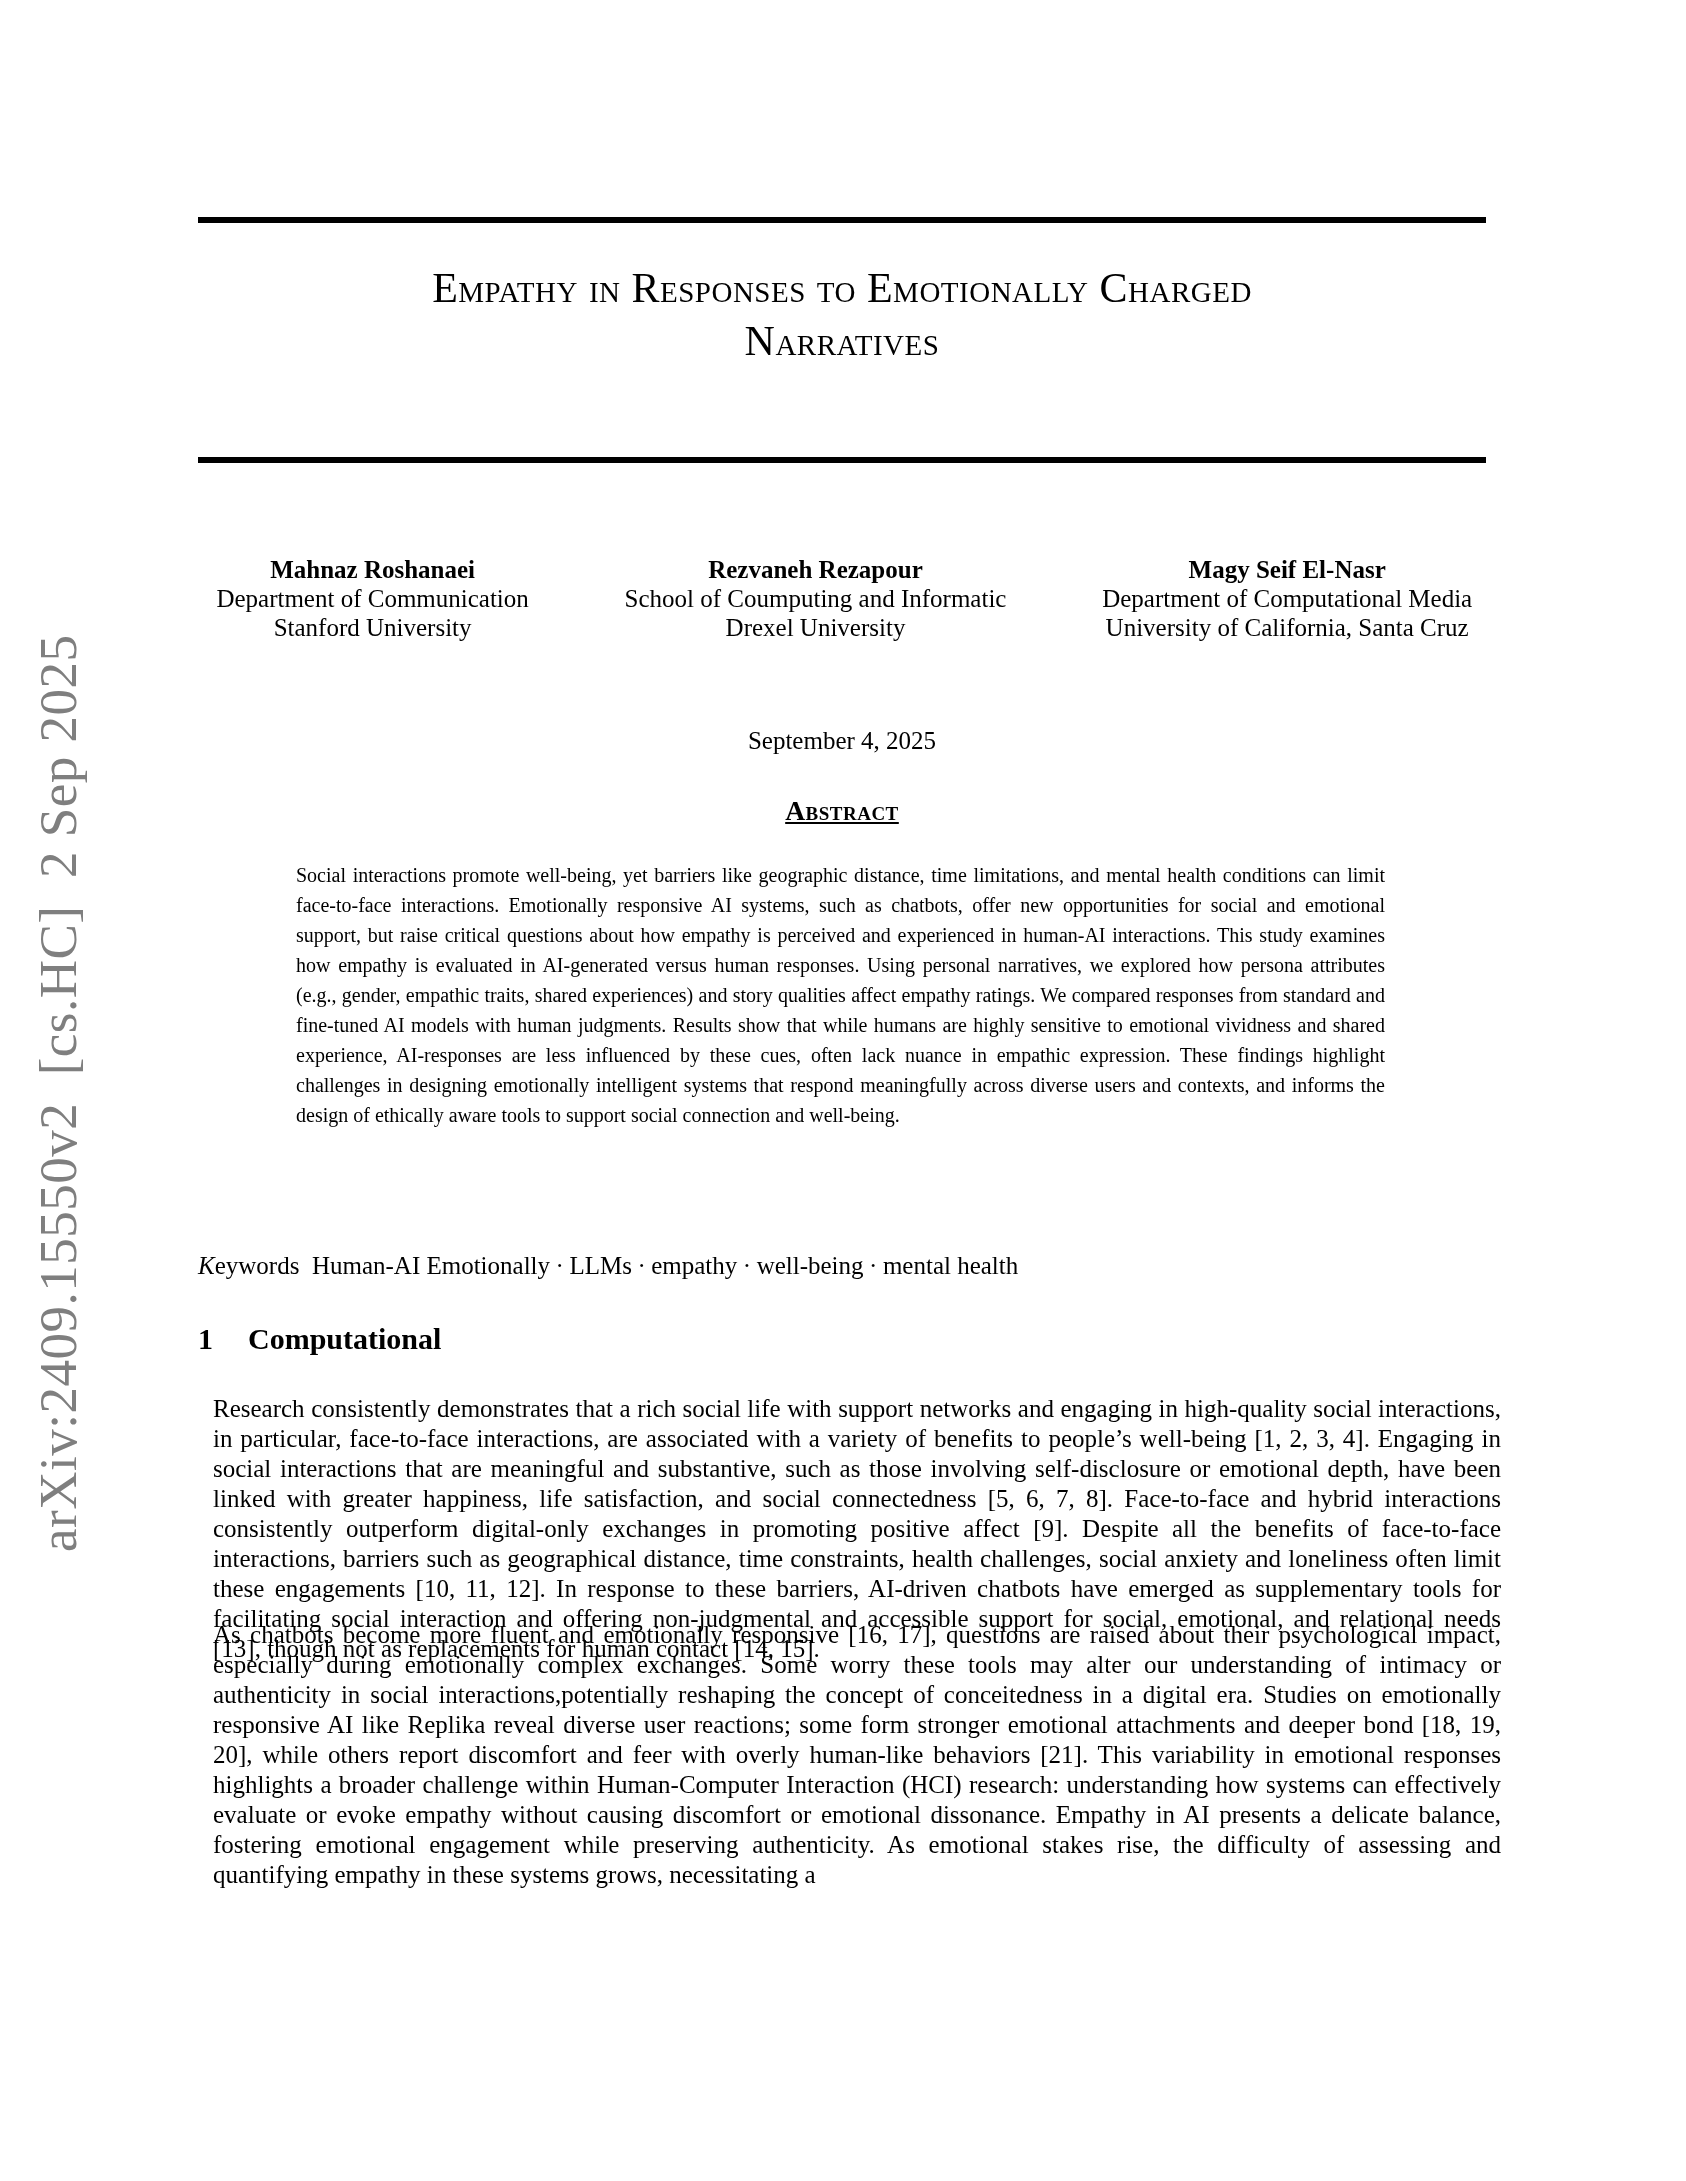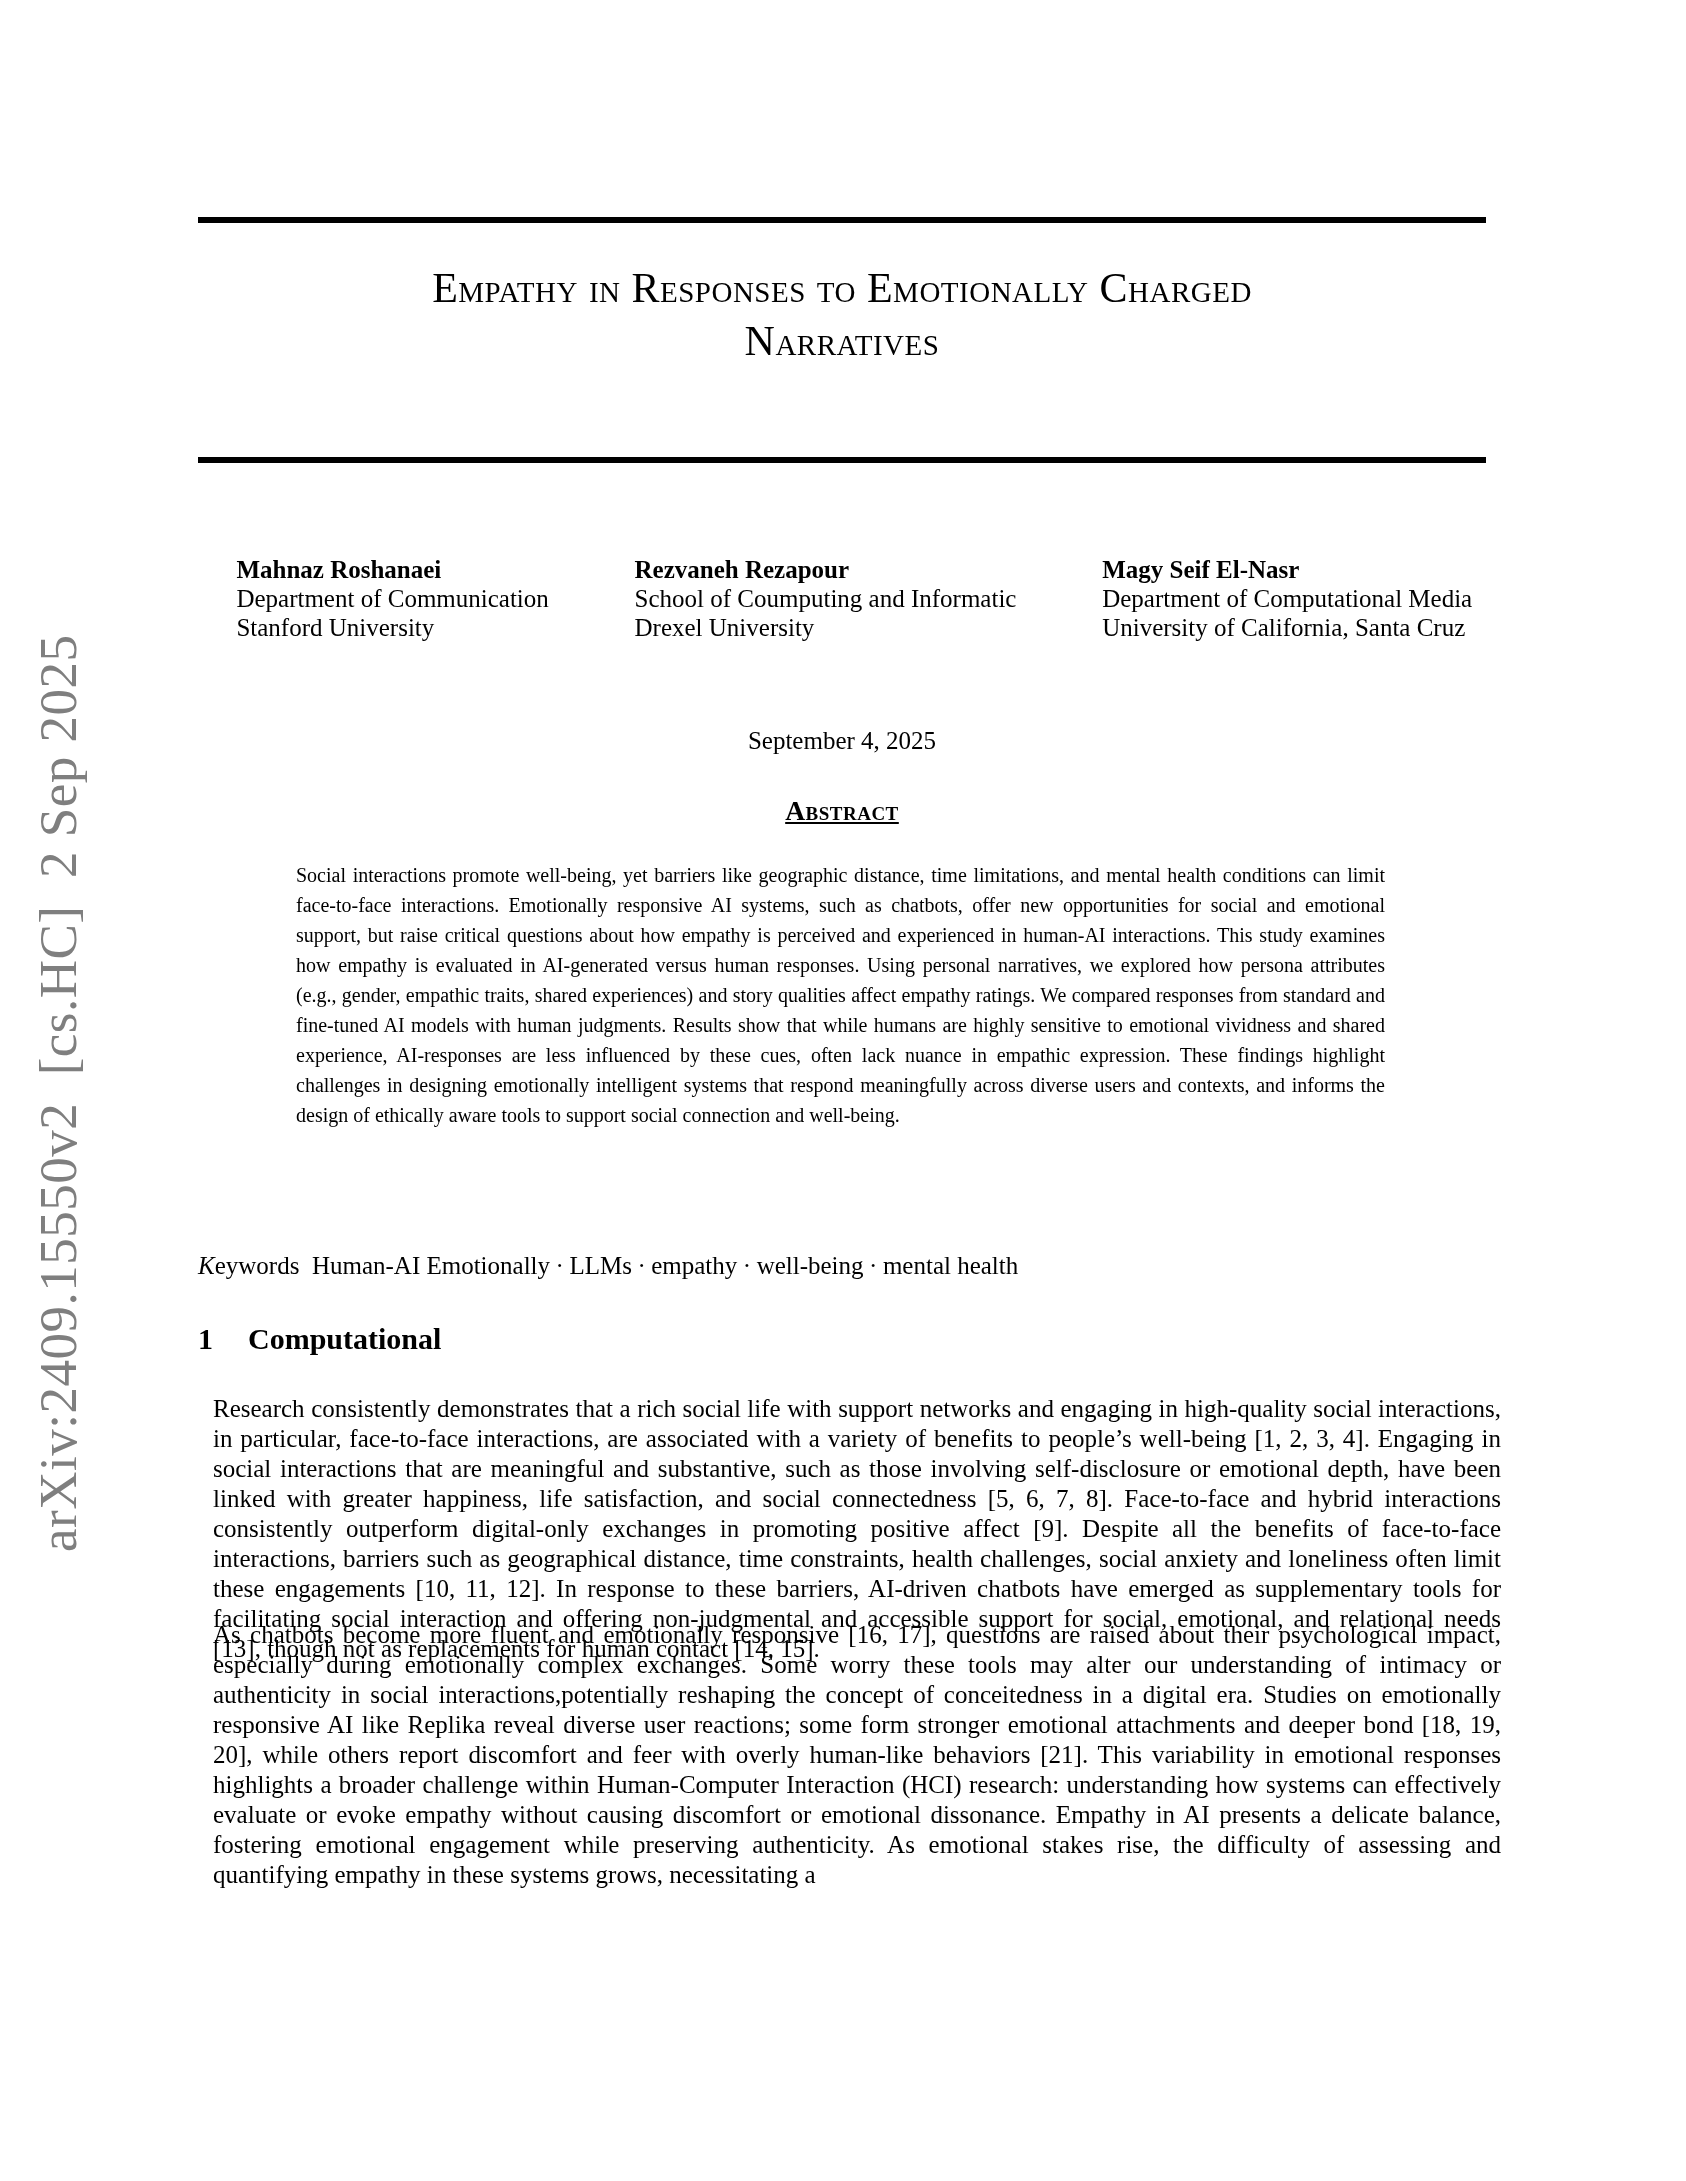--- a/index.html
+++ b/index.html
@@ -15,21 +15,21 @@
   }
   .col { position: absolute; left: 198px; width: 1288px; }
   .rule { position: absolute; left: 198px; width: 1288px; height: 5.5px; background: #000; }
   .rule.top { top: 217px; }
   .rule.bottom { top: 457px; }
   .title {
     top: 262px; text-align: center; font-size: 42px; line-height: 53px;
     font-variant: small-caps; letter-spacing: 0.5px;
   }
   .authors { top: 555px; display: flex; justify-content: space-between; padding: 0 13.8px 0 18.4px; box-sizing: border-box; }
-  .author { text-align: left; font-size: 25px; line-height: 29px; margin-left: 20px; }
+  .author { text-align: center; font-size: 25px; line-height: 29px; }
   .author .name { font-weight: bold; }
   .date { top: 727px; text-align: center; font-size: 25px; }
   .abs-head { top: 795px; text-align: center; font-size: 27.5px; font-weight: bold; font-variant: small-caps; letter-spacing: 0.5px; text-decoration: underline; }
   .abstract {
     position: absolute; left: 296px; width: 1089px; top: 860px;
     font-size: 20px; line-height: 30px; text-align: justify;
   }
   .keywords { top: 1251px; font-size: 25px; line-height: 30px; }
   .keywords .kw-label { font-weight: normal; }
   .keywords .kw-label i { font-style: italic; }

